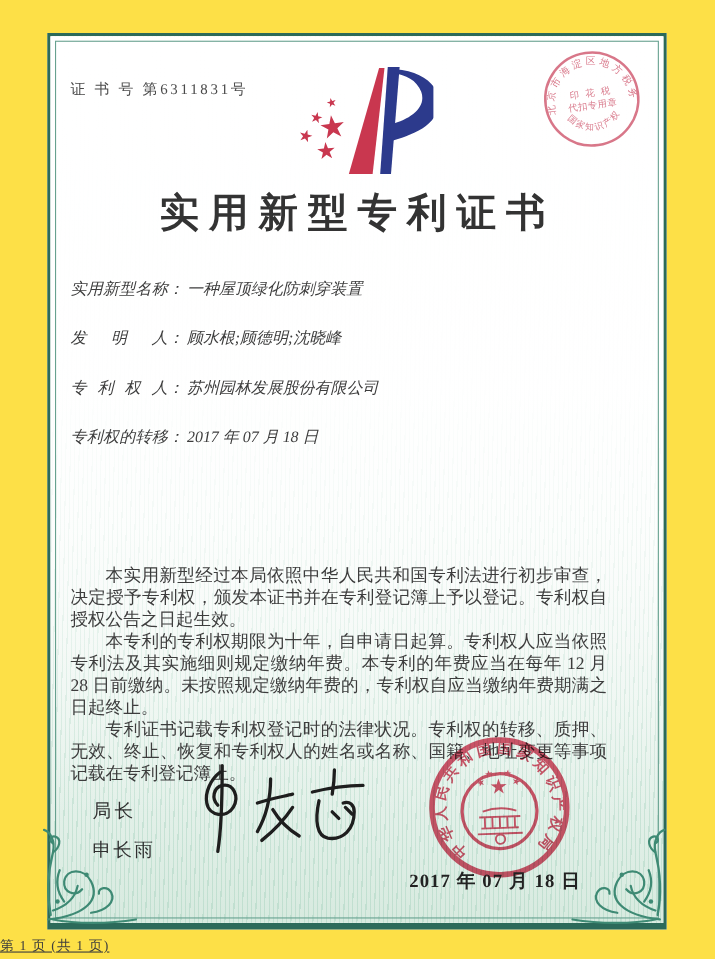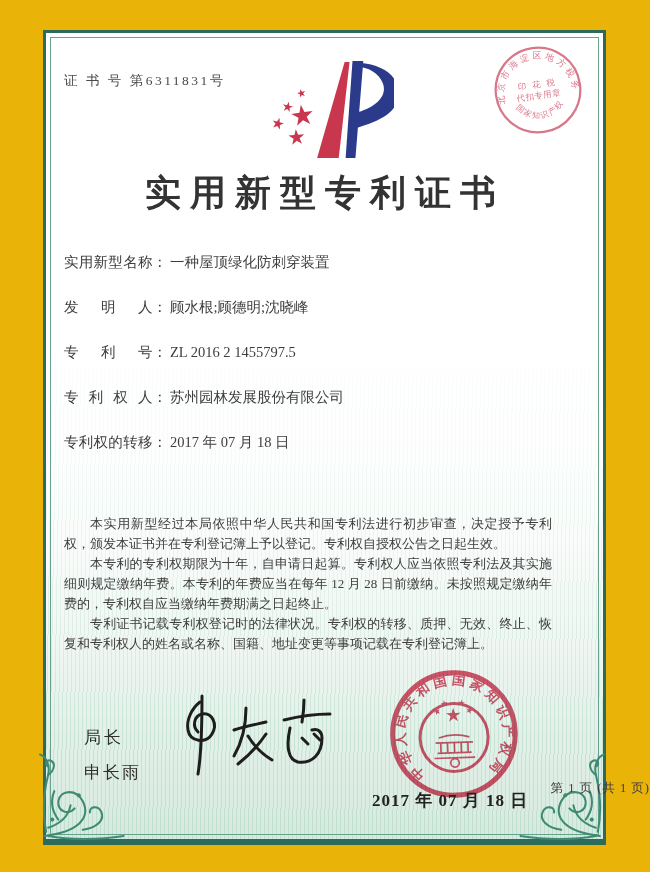--- a/index.html
+++ b/index.html
@@ -1,17 +1,17 @@
 <!DOCTYPE html>
 <html><head>
 <meta charset="utf-8">
 <style>
   html,body{margin:0;padding:0;background:#ffffff;}
   .sheet{
-    position:relative;width:650px;height:872px;background:#eab308;overflow:hidden;
+    position:relative;width:650px;height:872px;background:#fde047;overflow:hidden;
     font-family:"Liberation Serif","DejaVu Serif",serif;color:#3a3a3a;
   }
   
   .frame-outer{
     position:absolute;left:43px;top:30px;width:563px;height:815px;
     border:3px solid #2c6a5a;border-bottom-width:6px;box-sizing:border-box;background:#fffefd;
   }
   .frame-inner{
     position:absolute;left:4px;top:4px;right:4px;bottom:4px;
     border:1px solid #67a18f;box-sizing:border-box;
@@ -25,36 +25,36 @@
   }
   
   .cert-no{position:absolute;left:64px;top:72px;font-size:13.5px;letter-spacing:2.5px;color:#4a4a4a;}
   .logo{position:absolute;left:256px;top:56px;width:138px;height:108px;}
   .tax-stamp{position:absolute;left:491px;top:43px;width:94px;height:94px;opacity:.82;transform:rotate(-8deg);}
   .title{
     position:absolute;left:0;top:169px;width:100%;text-align:center;
     font-size:36px;font-weight:600;letter-spacing:9px;color:#333;
   }
   
-  .fields{position:absolute;left:64px;top:253px;width:490px;font-size:14.5px;}
+  .fields{position:absolute;left:64px;top:253px;width:490px;font-size:14.5px;font-style:italic;}
   .frow{height:24px;margin-bottom:21px;white-space:nowrap;}
   .flabel{display:inline-block;width:6.1em;text-align:justify;text-align-last:justify;color:#3d3d3d;}
   .fcolon{margin-right:3px;}
   .fvalue{color:#3d3d3d;}
   
-  .body-text{position:absolute;left:64px;top:514px;width:488px;font-size:13px;line-height:20px;text-align:justify;color:#3d3d3d;}
+  .body-text{position:absolute;left:64px;top:514px;width:488px;font-size:16px;line-height:20px;text-align:justify;color:#3d3d3d;}
   .body-text p{margin:0;text-indent:2em;}
   
   .director{position:absolute;left:84px;top:726px;font-size:17px;letter-spacing:3px;color:#2f2f2f;
     font-family:"Liberation Sans","DejaVu Sans",sans-serif;}
   .director .name{margin-top:12px;letter-spacing:2px;}
   .signature{position:absolute;left:162px;top:690px;width:180px;height:95px;}
   .office-seal{position:absolute;left:386px;top:666px;width:136px;height:136px;mix-blend-mode:multiply;opacity:.93;transform:rotate(-2deg);}
   .seal-date{position:absolute;left:372px;top:789px;width:170px;font-size:17px;font-weight:600;color:#222;letter-spacing:1px;}
-  .footer{position:absolute;left:0;top:780px;width:100%;text-align:right;font-size:12.5px;letter-spacing:1px;color:#3d3d3d;}
+  .footer{position:absolute;left:0;top:852px;width:100%;text-align:left;font-size:12.5px;letter-spacing:1px;color:#3d3d3d;text-decoration:underline;}
   .ornament{position:absolute;width:112px;height:112px;}
   .ornament.left{left:38px;top:730px;}
   .ornament.right{left:494px;top:730px;transform:scaleX(-1);}
   svg text{font-family:"Liberation Serif","DejaVu Serif",serif;}
 </style>
 </head>
 <body>
 
 <div class="sheet">
 
@@ -123,23 +123,20 @@
   </svg>
 
   <div class="title">实用新型专利证书</div>
 
   <div class="fields">
     <div class="frow">
       <span class="flabel">实用新型名称</span><span class="fcolon">：</span><span class="fvalue">一种屋顶绿化防刺穿装置</span>
     </div>
     <div class="frow">
       <span class="flabel">发明人</span><span class="fcolon">：</span><span class="fvalue">顾水根;顾德明;沈晓峰</span>
-    </div>
-    <div class="frow">
-      <span class="flabel">专利号</span><span class="fcolon">：</span><span class="fvalue">ZL 2016 2 1455797.5</span>
     </div>
     <div class="frow">
       <span class="flabel">专利权人</span><span class="fcolon">：</span><span class="fvalue">苏州园林发展股份有限公司</span>
     </div>
     <div class="frow">
       <span class="flabel">专利权的转移</span><span class="fcolon">：</span><span class="fvalue">2017 年 07 月 18 日</span>
     </div>
   </div>
 
   <div class="body-text">

